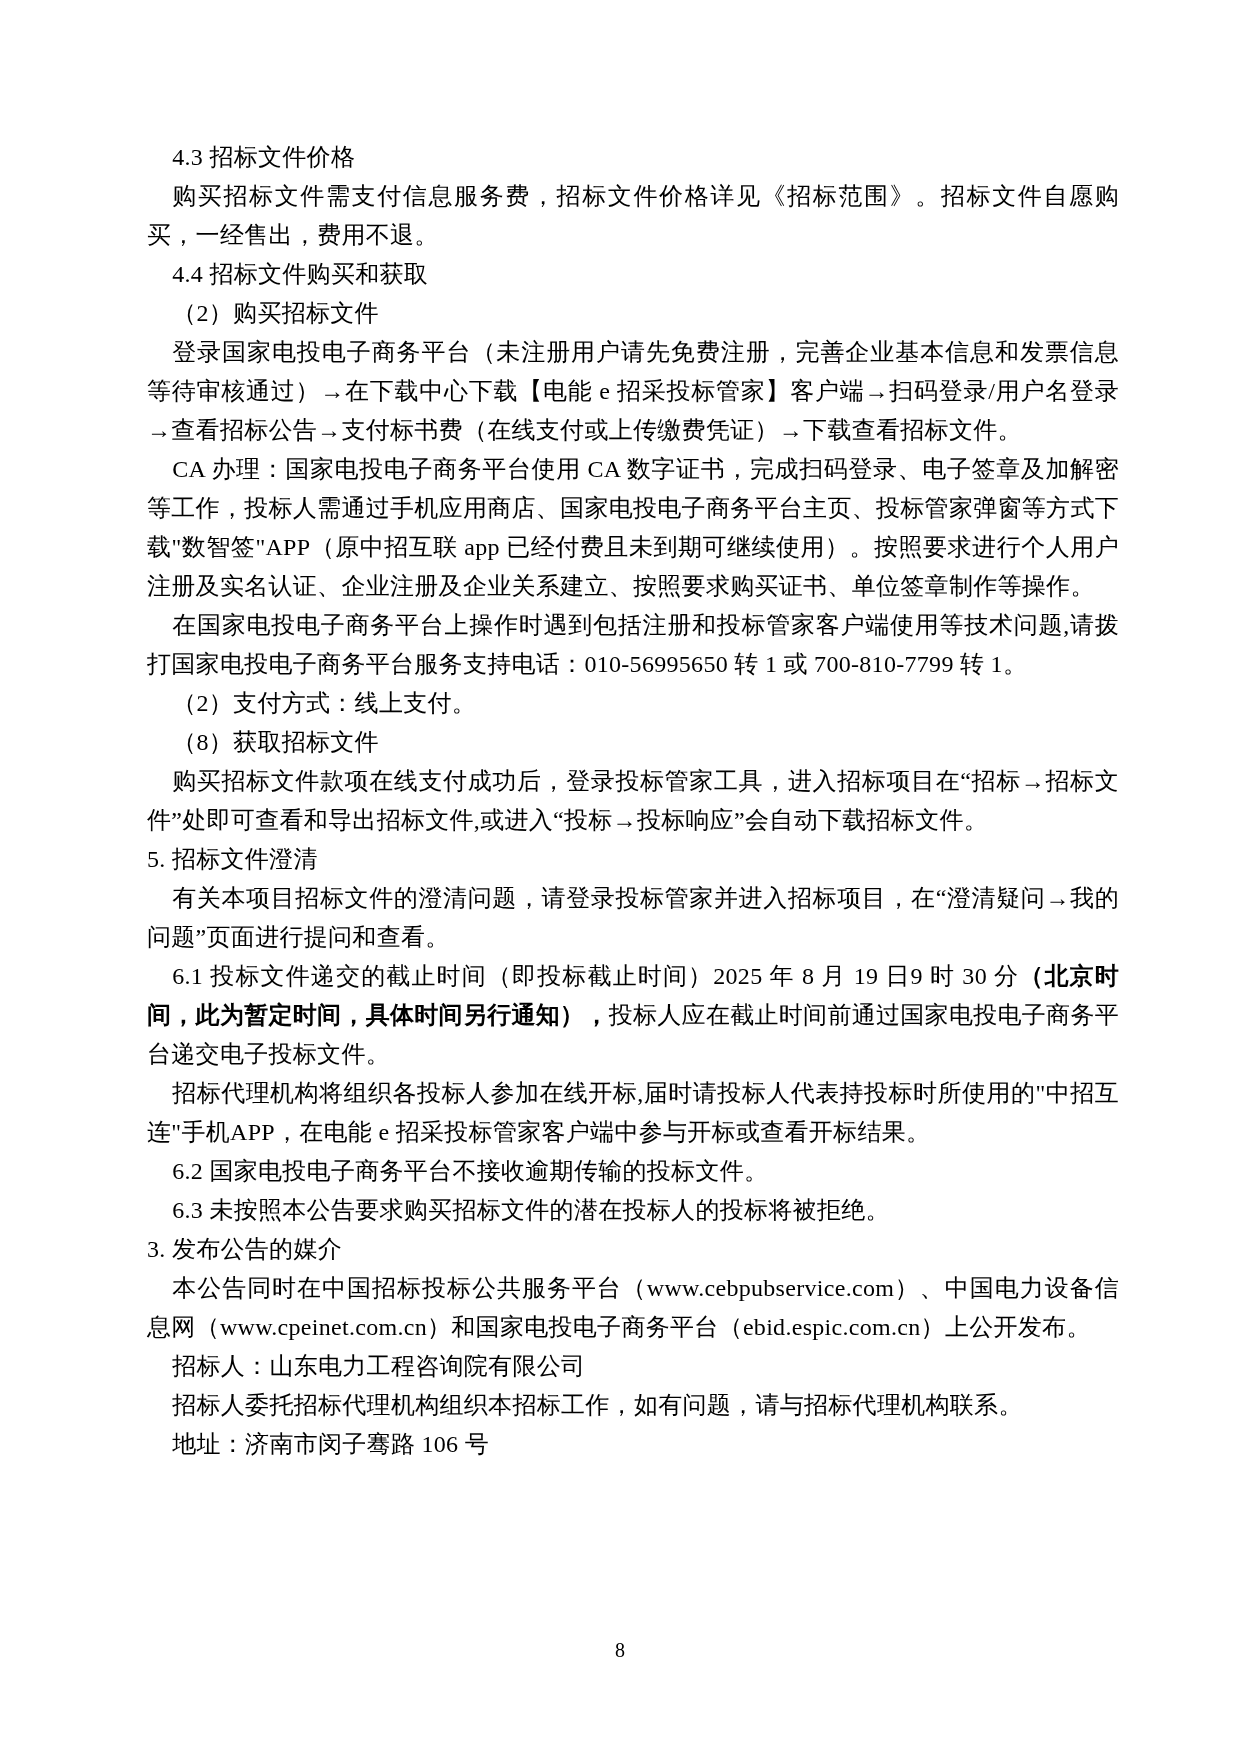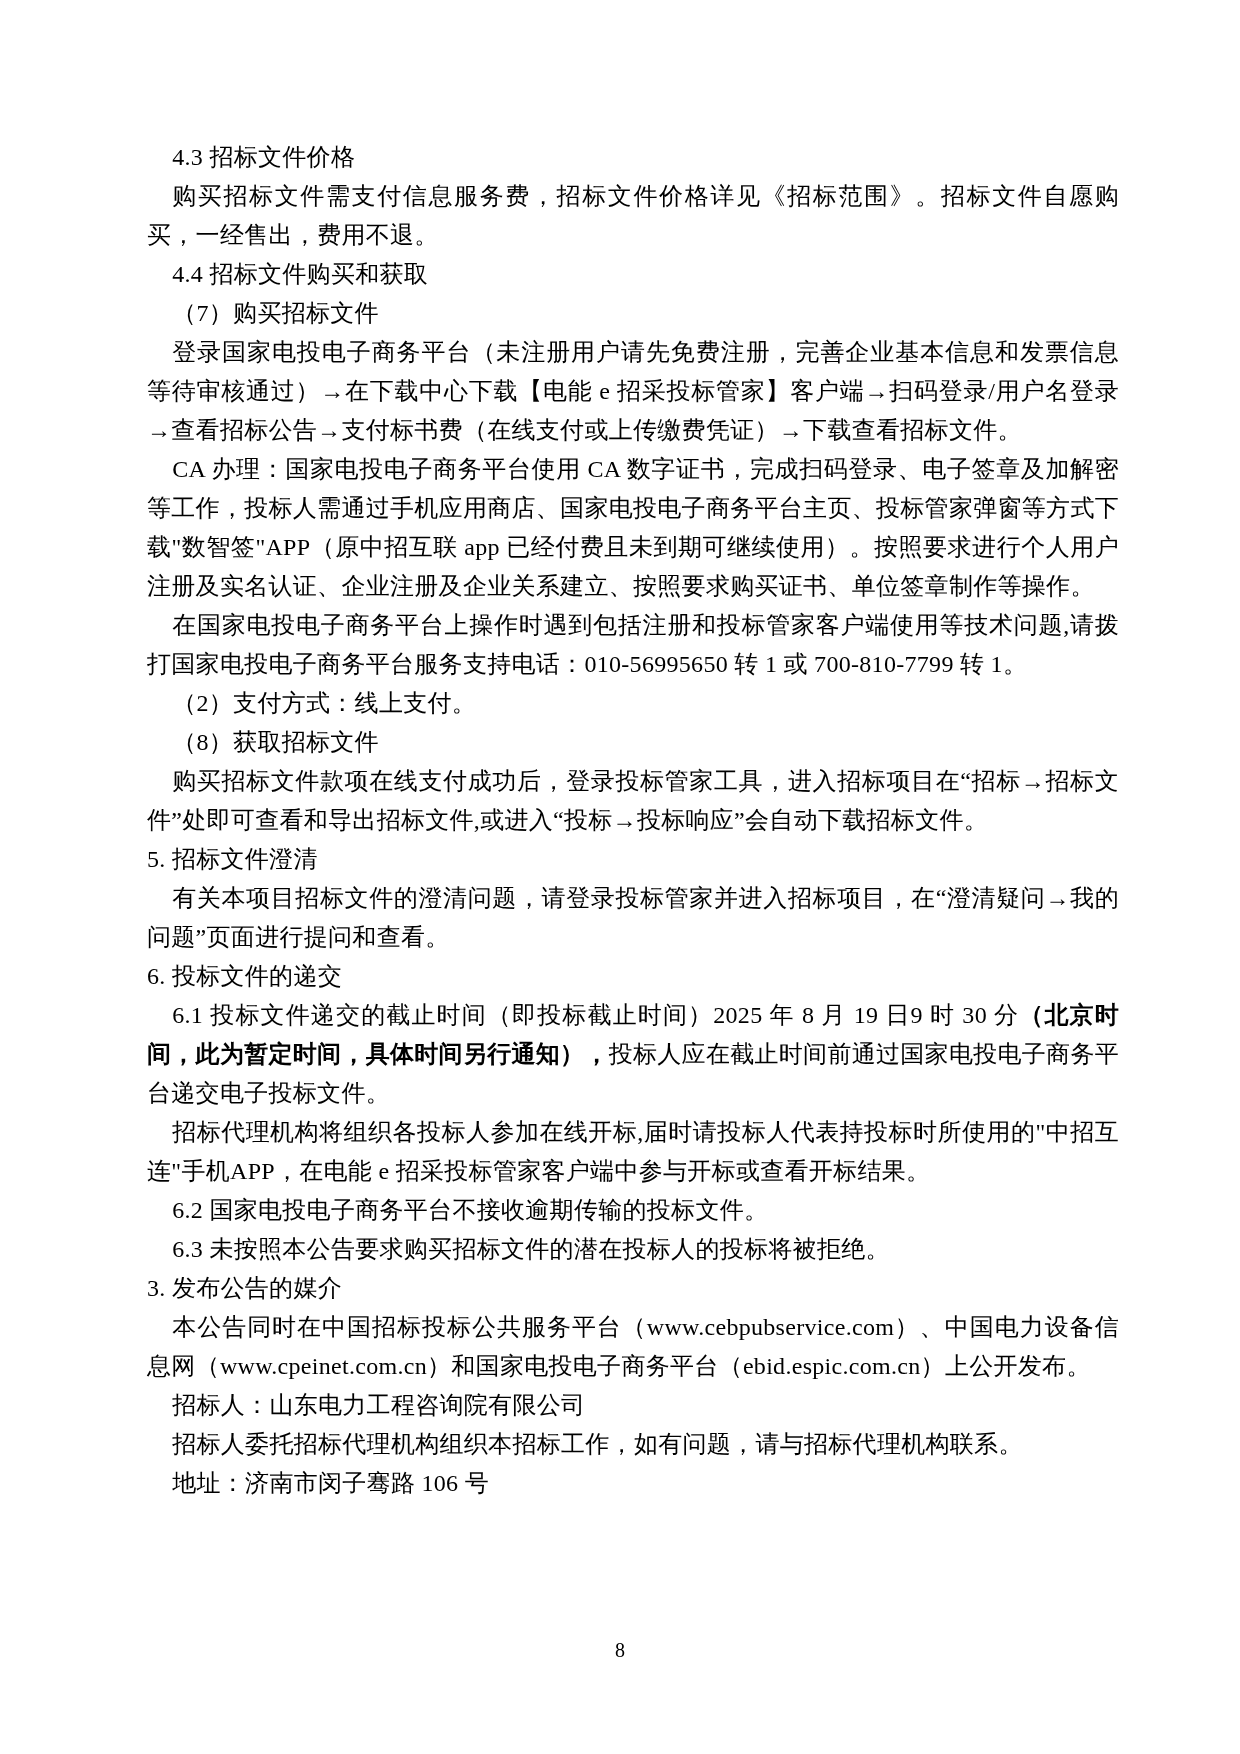--- a/index.html
+++ b/index.html
@@ -52,30 +52,29 @@
   }
 </style>
 </head>
 <body>
 
 <div class="page">
   <div class="content">
       <p class="para indent"><span class="">4.3 招标文件价格</span></p>
       <p class="para indent"><span class="">购买招标文件需支付信息服务费，招标文件价格详见《招标范围》。招标文件自愿购买，一经售出，费用不退。</span></p>
       <p class="para indent"><span class="">4.4 招标文件购买和获取</span></p>
-      <p class="para indent"><span class="">（7）购买招标文件</span></p>
+      <p class="para indent"><span class="">（2）购买招标文件</span></p>
       <p class="para indent"><span class="">登录国家电投电子商务平台（未注册用户请先免费注册，完善企业基本信息和发票信息等待审核通过）→在下载中心下载【电能 e 招采投标管家】客户端→扫码登录/用户名登录→查看招标公告→支付标书费（在线支付或上传缴费凭证）→下载查看招标文件。</span></p>
       <p class="para indent"><span class="">CA 办理：国家电投电子商务平台使用 CA 数字证书，完成扫码登录、电子签章及加解密等工作，投标人需通过手机应用商店、国家电投电子商务平台主页、投标管家弹窗等方式下载"数智签"APP（原中招互联 app 已经付费且未到期可继续使用）。按照要求进行个人用户注册及实名认证、企业注册及企业关系建立、按照要求购买证书、单位签章制作等操作。</span></p>
       <p class="para indent"><span class="">在国家电投电子商务平台上操作时遇到包括注册和投标管家客户端使用等技术问题,请拨打国家电投电子商务平台服务支持电话：010-56995650 转 1 或 700-810-7799 转 1。</span></p>
       <p class="para indent"><span class="">（2）支付方式：线上支付。</span></p>
       <p class="para indent"><span class="">（8）获取招标文件</span></p>
       <p class="para indent"><span class="">购买招标文件款项在线支付成功后，登录投标管家工具，进入招标项目在“招标→招标文件”处即可查看和导出招标文件,或进入“投标→投标响应”会自动下载招标文件。</span></p>
       <p class="para"><span class="">5. 招标文件澄清</span></p>
       <p class="para indent"><span class="">有关本项目招标文件的澄清问题，请登录投标管家并进入招标项目，在“澄清疑问→我的问题”页面进行提问和查看。</span></p>
-      <p class="para"><span class="">6. 投标文件的递交</span></p>
       <p class="para indent"><span class="">6.1 投标文件递交的截止时间（即投标截止时间）2025 年 8 月 19 日9 时 30 分</span><span class="bold">（北京时间，此为暂定时间，具体时间另行通知），</span><span class="">投标人应在截止时间前通过国家电投电子商务平台递交电子投标文件。</span></p>
       <p class="para indent"><span class="">招标代理机构将组织各投标人参加在线开标,届时请投标人代表持投标时所使用的"中招互连"手机APP，在电能 e 招采投标管家客户端中参与开标或查看开标结果。</span></p>
       <p class="para indent"><span class="">6.2 国家电投电子商务平台不接收逾期传输的投标文件。</span></p>
       <p class="para indent"><span class="">6.3 未按照本公告要求购买招标文件的潜在投标人的投标将被拒绝。</span></p>
       <p class="para"><span class="">3. 发布公告的媒介</span></p>
       <p class="para indent"><span class="">本公告同时在中国招标投标公共服务平台（www.cebpubservice.com）、中国电力设备信息网（www.cpeinet.com.cn）和国家电投电子商务平台（ebid.espic.com.cn）上公开发布。</span></p>
       <p class="para indent"><span class="">招标人：山东电力工程咨询院有限公司</span></p>
       <p class="para indent"><span class="">招标人委托招标代理机构组织本招标工作，如有问题，请与招标代理机构联系。</span></p>
       <p class="para indent"><span class="">地址：济南市闵子骞路 106 号</span></p>
     </div>

